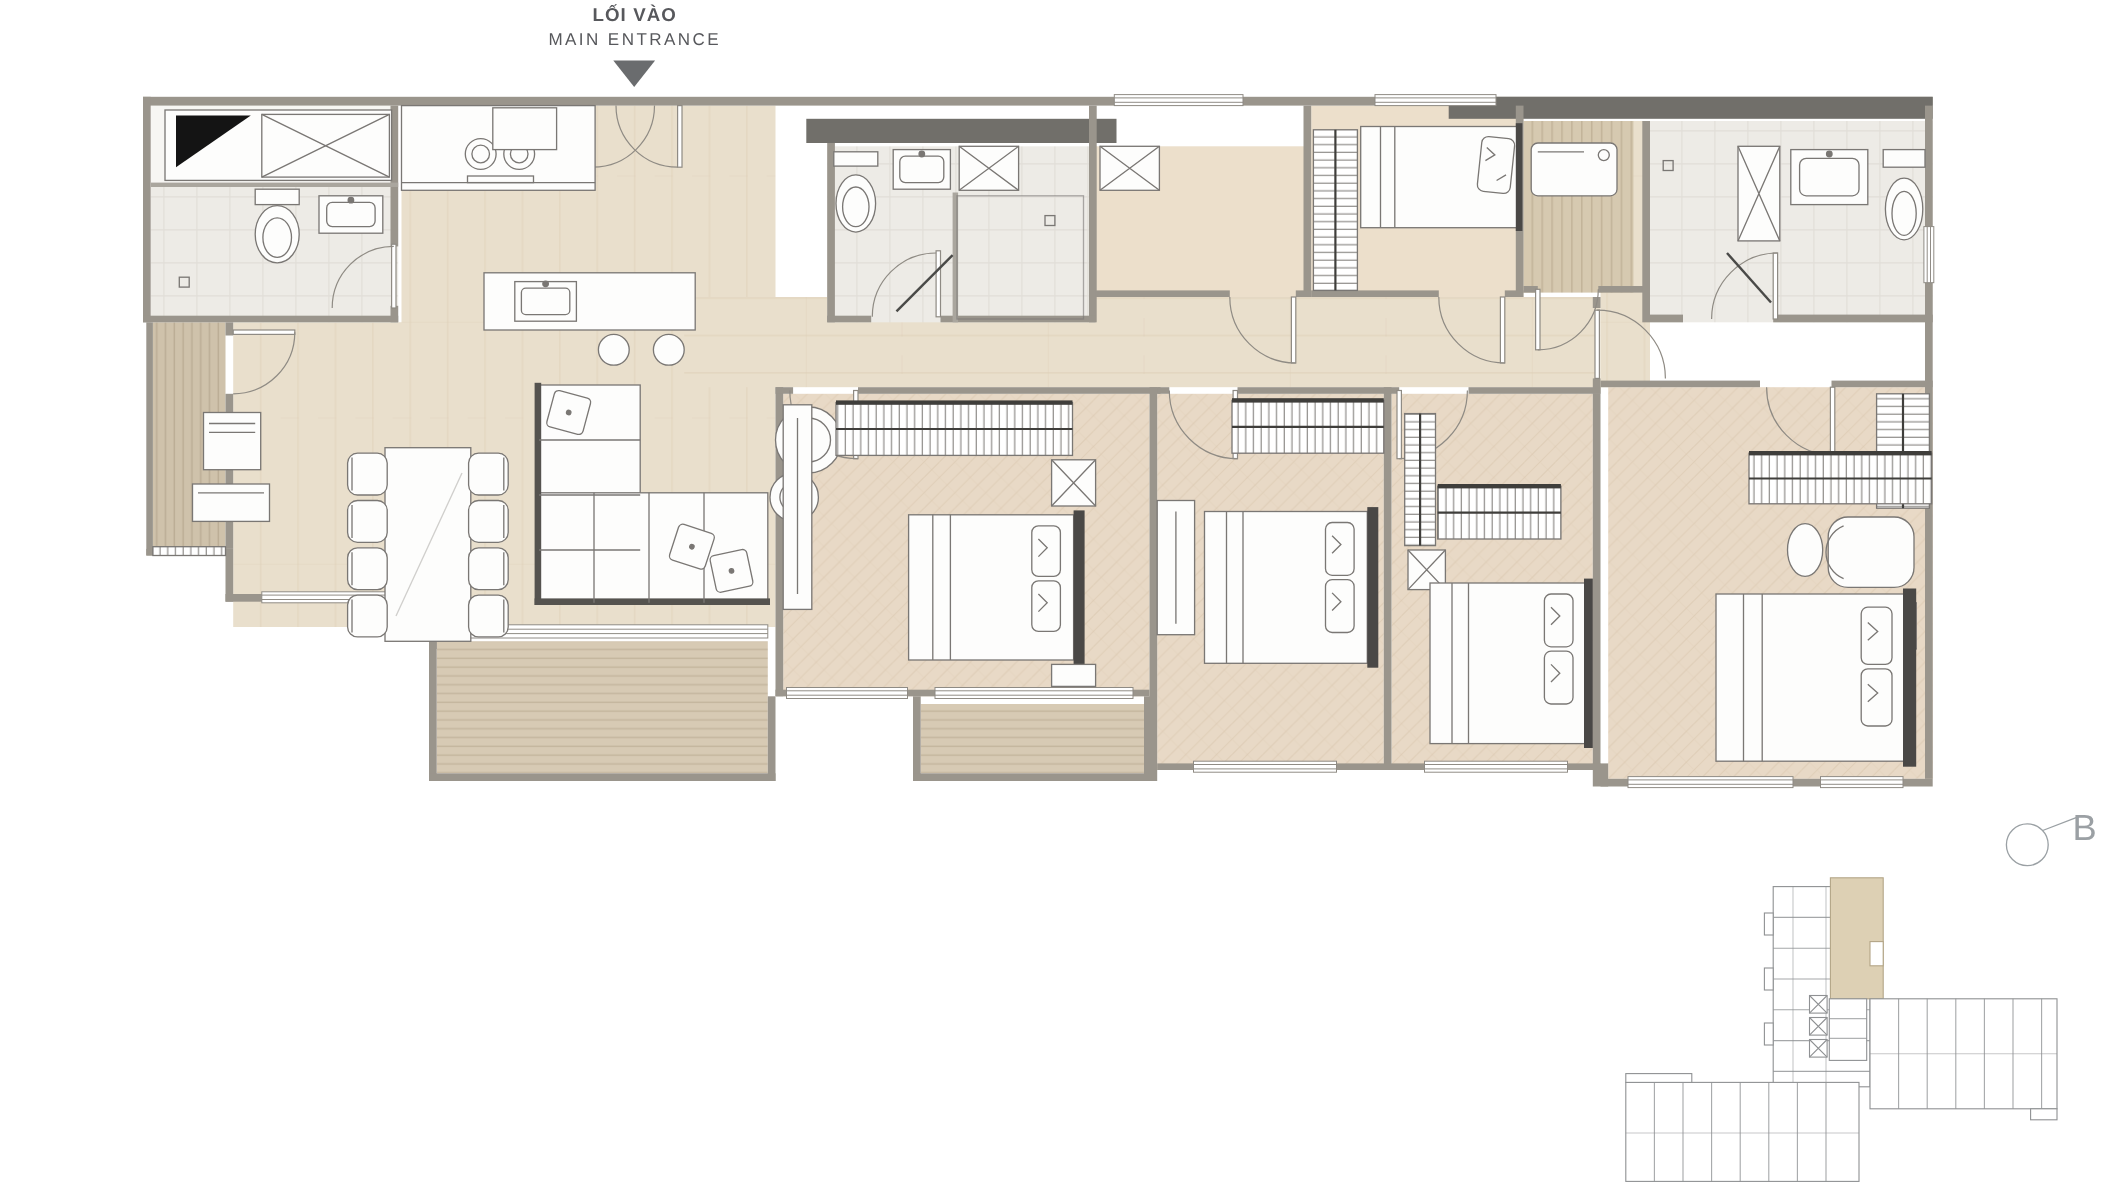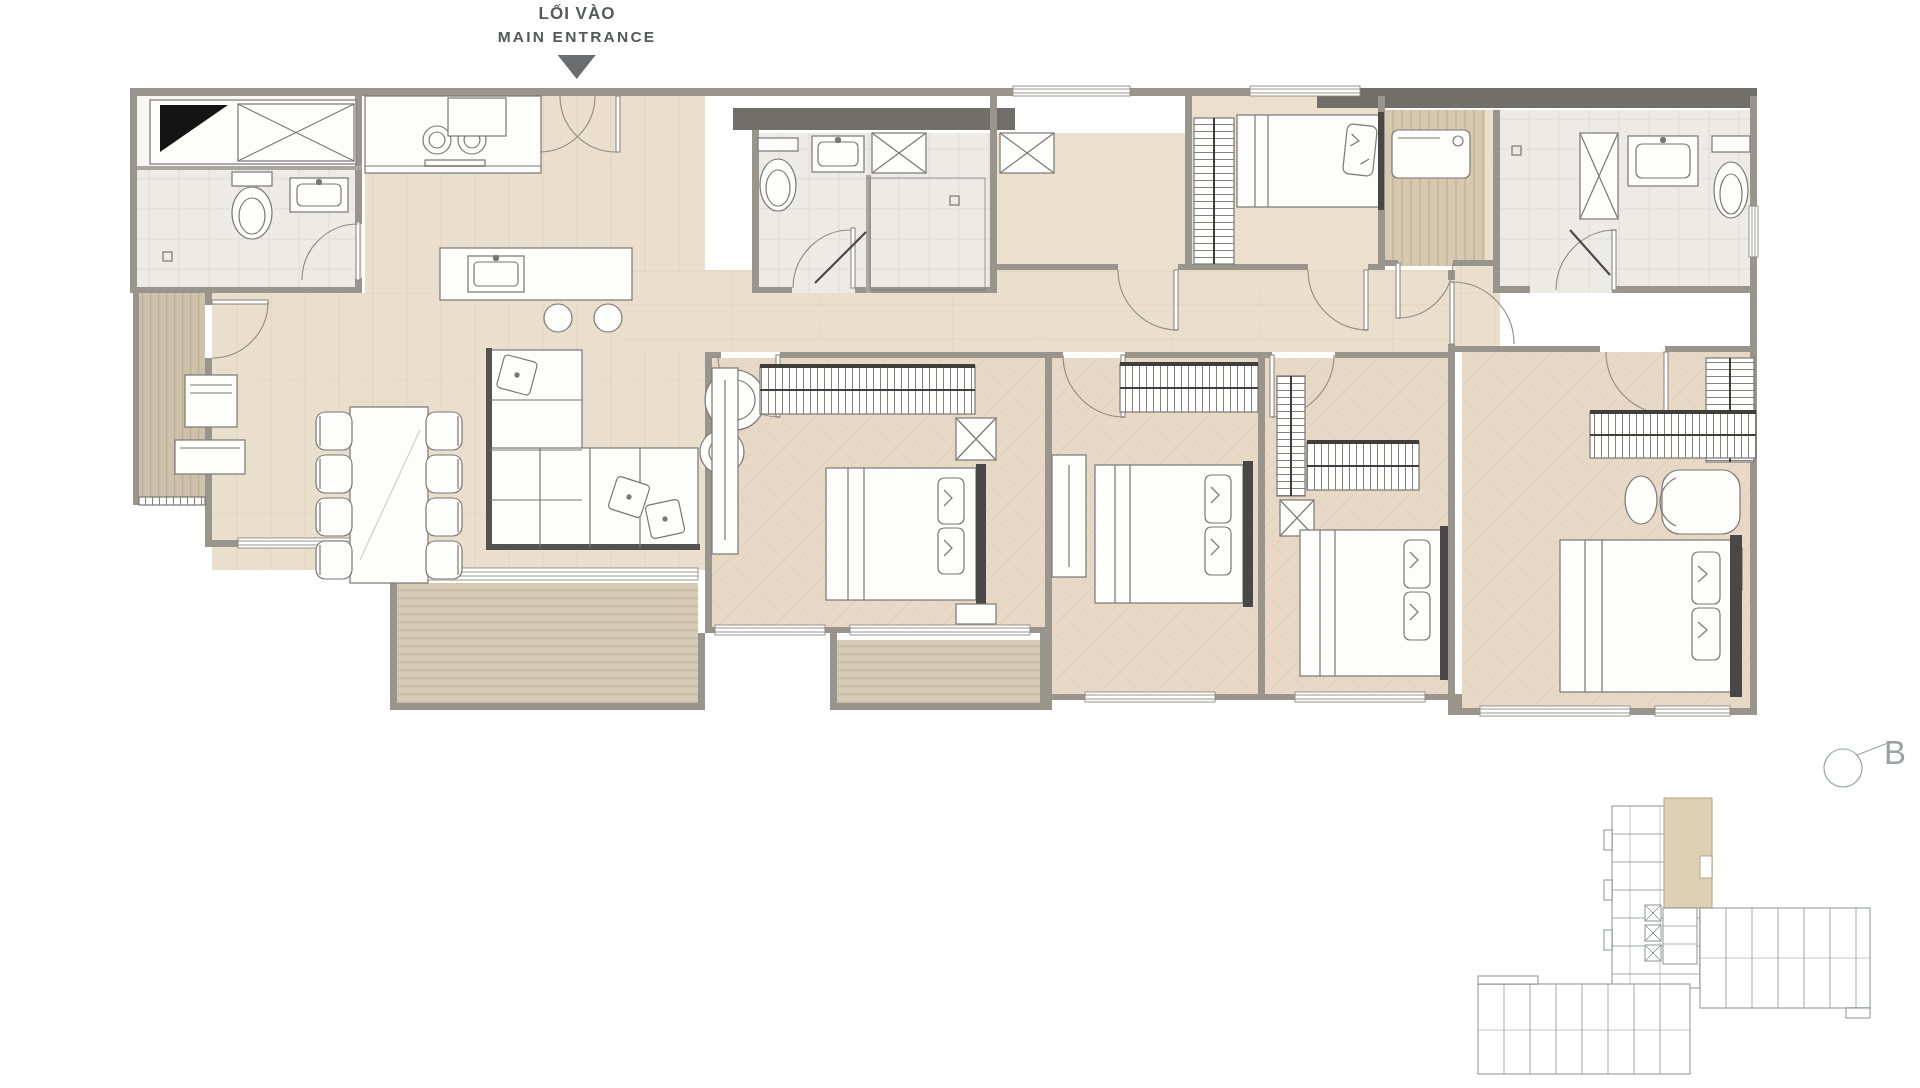--- a/index.html
+++ b/index.html
@@ -6,21 +6,21 @@
   .canvas{
     position:relative;width:1920px;height:1088px;background:var(--background,#fff);
     font-family:"Liberation Sans", sans-serif;overflow:hidden;
   }
   .plan-svg{position:absolute;left:0;top:0;}
   .entrance{
     position:absolute;left:577px;top:4px;transform:translateX(-50%);
     text-align:center;color:var(--label_text,#57585c);
   }
   .entrance .vi{font-weight:bold;font-size:17px;letter-spacing:1px;white-space:nowrap;}
-  .entrance .en{font-size:15.5px;letter-spacing:2.2px;margin-top:4px;white-space:nowrap;font-weight:bold;}
+  .entrance .en{font-size:15.5px;letter-spacing:2.2px;margin-top:4px;white-space:nowrap;}
   .entrance .tri{
     width:0;height:0;margin:9px auto 0;
     border-left:19px solid transparent;border-right:19px solid transparent;
     border-top:24px solid var(--arrow,#6a6c6e);
   }
   .bmark{
     position:absolute;left:1884px;top:736px;font-size:33px;line-height:1;
     color:var(--marker_text,#9ba0a4);letter-spacing:1px;
   }
 </style>

